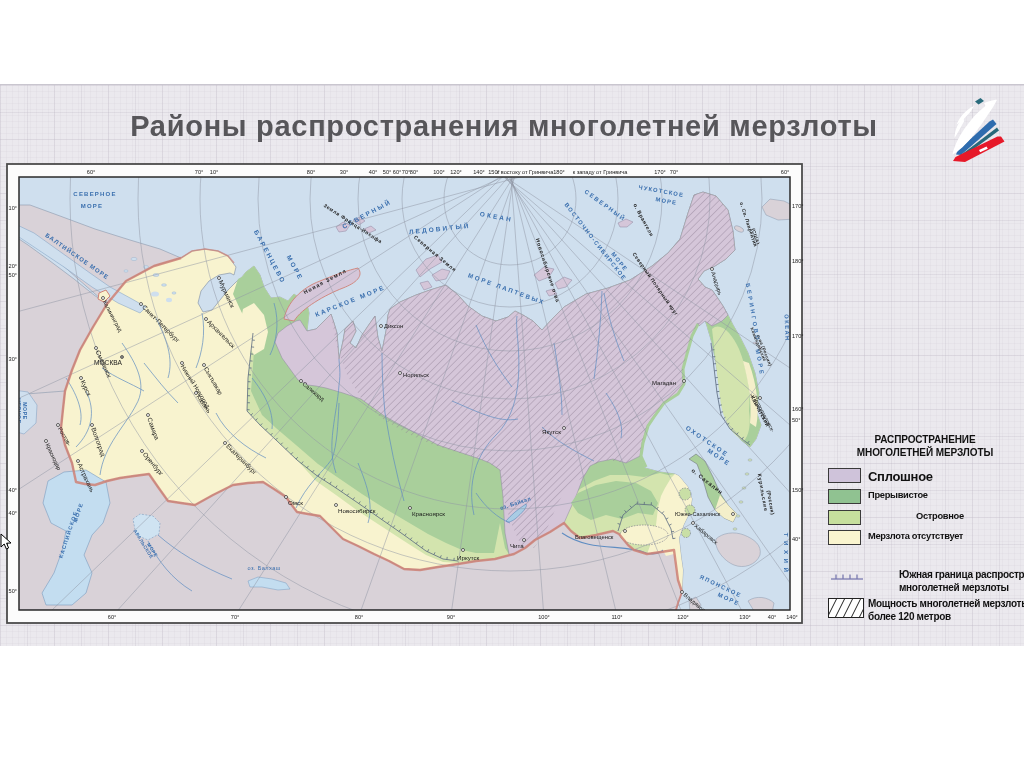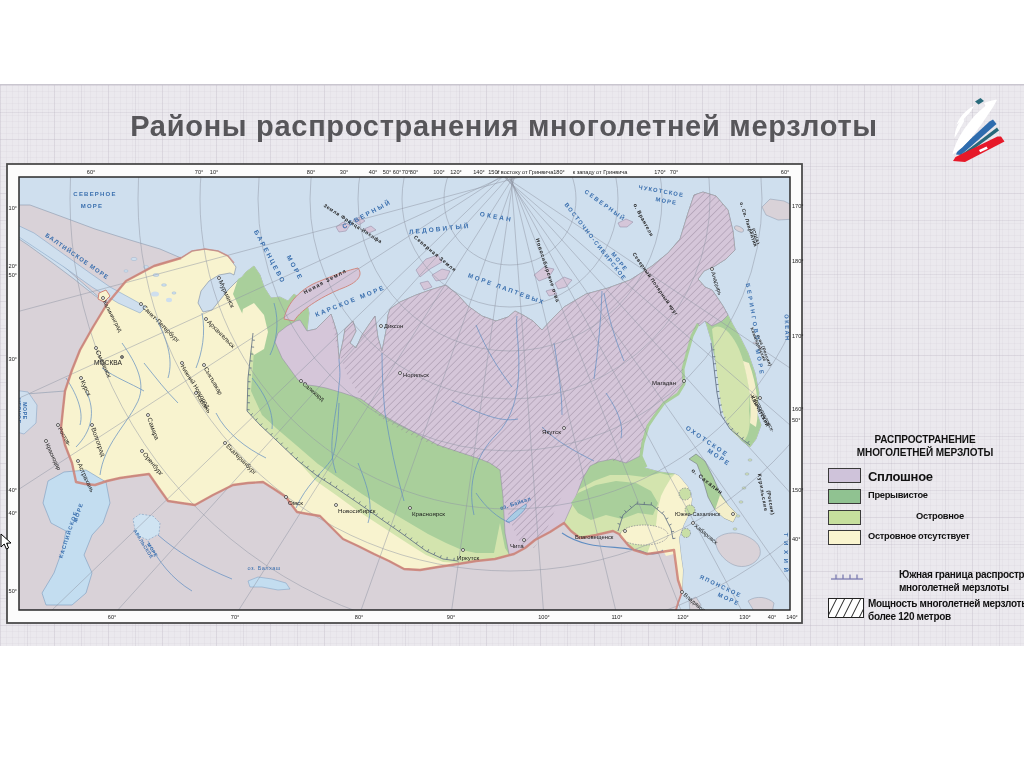--- a/index.html
+++ b/index.html
@@ -390,21 +390,21 @@
 <div style="position:absolute;left:828px;top:468px;width:31px;height:13px;background:#cfc3da;border:1px solid #3a3a3a"></div>
 <div class="lg" style="left:868px;top:469px;font-size:13px">Сплошное</div>
 
 <div style="position:absolute;left:828px;top:489px;width:31px;height:13px;background:#90c291;border:1px solid #3a3a3a"></div>
 <div class="lg" style="left:868px;top:490px;font-size:9.3px">Прерывистое</div>
 
 <div style="position:absolute;left:828px;top:510px;width:31px;height:13px;background:#c6df9d;border:1px solid #3a3a3a"></div>
 <div class="lg" style="left:916px;top:511px;font-size:9.3px">Островное</div>
 
 <div style="position:absolute;left:828px;top:530px;width:31px;height:13px;background:#faf5cf;border:1px solid #3a3a3a"></div>
-<div class="lg" style="left:868px;top:531px;font-size:9.3px">Островное отсутствует</div>
+<div class="lg" style="left:868px;top:531px;font-size:9.3px">Мерзлота отсутствует</div>
 
 <svg style="position:absolute;left:830px;top:570px" width="34" height="12" viewBox="0 0 34 12">
 <path d="M1 9 H33" stroke="#7a7ab0" stroke-width="1.3" fill="none"></path>
 <path d="M6 9 V4.5 M13 9 V4.5 M20 9 V4.5 M27 9 V4.5" stroke="#7a7ab0" stroke-width="1.3"></path>
 </svg>
 <div class="lg" style="left:899px;top:568px;font-size:10px;line-height:13px">Южная граница распространения<br>многолетней мерзлоты</div>
 
 <svg style="position:absolute;left:828px;top:598px" width="36" height="20" viewBox="0 0 36 20">
 <rect x="0.5" y="0.5" width="35" height="19" fill="#fff" stroke="#222"></rect>
 <path d="M-2 22 L10 -2 M6 22 L18 -2 M14 22 L26 -2 M22 22 L34 -2 M30 22 L42 -2" stroke="#222" stroke-width="1"></path>

